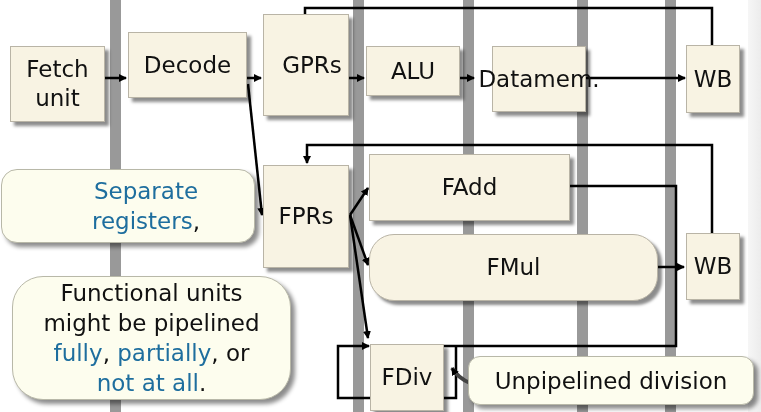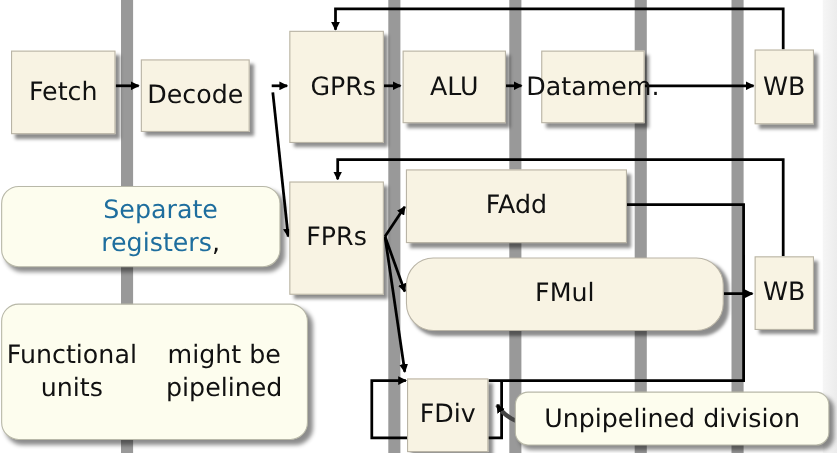--- a/index.html
+++ b/index.html
@@ -63,28 +63,29 @@
     <polyline points="570,186 676,186 676,267"></polyline>
     <line x1="658" y1="267" x2="684" y2="267" marker-end="url(#ah)"></line>
     <polyline points="444,346 676,346 676,267"></polyline>
     <polyline points="456,346 456,398 338,398 338,346 369,346" marker-end="url(#ah)"></polyline>
   </g>
   <path d="M470,383 Q458,378 452,368" stroke="#444" stroke-width="4" fill="none" marker-end="url(#ah)"></path>
 </svg>
 
 <div class="box" style="left:10px;top:46px;width:95px;height:76px;flex-direction:column;">
   <span>Fetch</span>
+  <span>unit</span>
 </div>
-<div class="box" style="left:128px;top:54px;width:99px;height:66px;">
+<div class="box" style="left:128px;top:32px;width:119px;height:66px;">
   <span>Decode</span>
 </div>
-<div class="box" style="left:263px;top:28px;width:86px;height:102px;padding-left:12px;">
+<div class="box" style="left:263px;top:14px;width:86px;height:102px;padding-left:12px;">
   <span>GPRs</span>
 </div>
-<div class="box" style="left:366px;top:46px;width:94px;height:66px;">
+<div class="box" style="left:366px;top:46px;width:94px;height:50px;">
   <span>ALU</span>
 </div>
 <div class="box" style="left:492px;top:46px;width:94px;height:66px;flex-direction:row;">
   <span>Data</span>
   <span>mem.</span>
 </div>
 <div class="box" style="left:686px;top:45px;width:54px;height:68px;">
   <span>WB</span>
 </div>
 
@@ -103,20 +104,26 @@
 <div class="box" style="left:686px;top:233px;width:54px;height:67px;">
   <span>WB</span>
 </div>
 
 <div class="callout" style="left:1px;top:169px;width:254px;height:74px;flex-direction:column;padding-left:36px;">
   <div>
     <span class="hl">Separate registers</span><span>,</span>
   </div>
 </div>
 
-<div class="callout" style="left:1px;top:276px;width:279px;height:124px;flex-direction:row;">
+<div class="callout" style="left:12px;top:276px;width:279px;height:124px;flex-direction:column;border-radius:31px;">
   <div>Functional units</div>
   <div>might be pipelined</div>
+  <div>
+    <span class="hl">fully</span><span>, </span><span class="hl">partially</span><span>, or</span>
+  </div>
+  <div>
+    <span class="hl">not at all</span><span>.</span>
+  </div>
 </div>
 
 <div class="callout" style="left:468px;top:356px;width:286px;height:49px;border-radius:12px;text-align:right;">
   <span>Unpipelined division</span>
 </div>
 
 </body></html>

